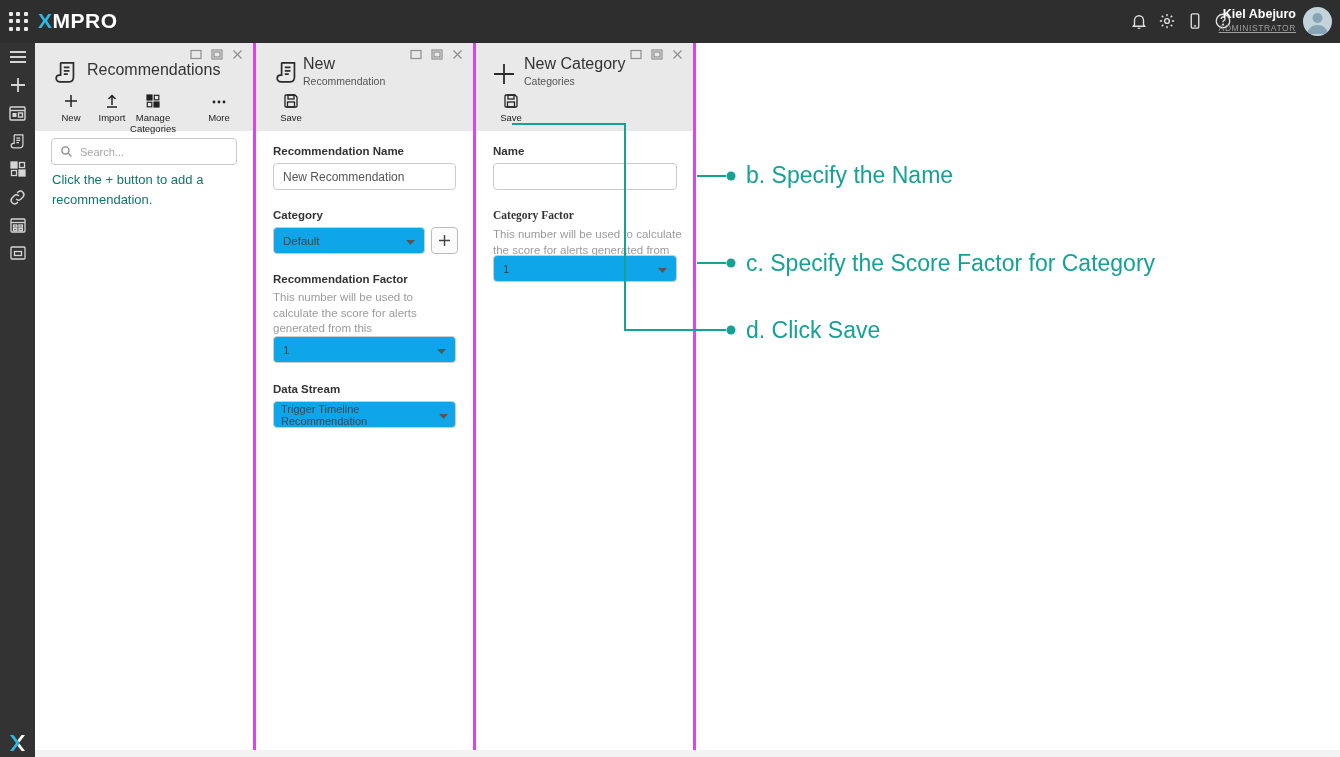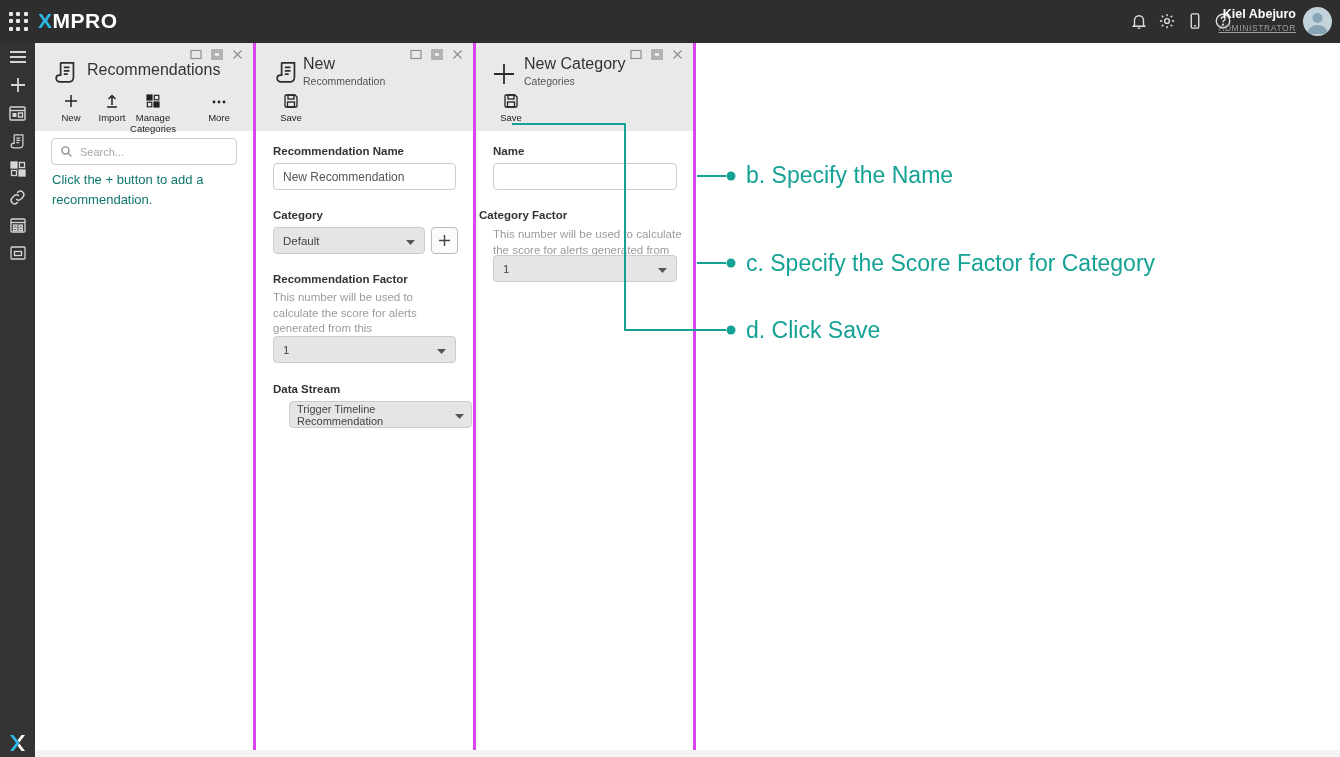--- a/index.html
+++ b/index.html
@@ -42,21 +42,21 @@
   .p-title { position:absolute; font-size:16px; color:#333; white-space:nowrap; }
   .p-sub { position:absolute; font-size:10.5px; color:#555; white-space:nowrap; }
   .tb-btn { position:absolute; top:51px; text-align:center; color:#333; cursor:pointer; }
   .tb-btn .tbi { height:16px; display:flex; justify-content:center; color:#222; }
   .tb-btn .tbl { font-size:9.5px; margin-top:3px; line-height:1.15; color:#222; }
 
   .form-label { position:absolute; font-size:11.5px; font-weight:bold; color:#333; white-space:nowrap; }
   .form-help { position:absolute; font-size:11.5px; color:#9b9b9b; line-height:1.35; }
   .text-input { position:absolute; height:27px; border:1px solid #ccc; border-radius:4px; background:#fff;
                 font-size:12px; color:#555; padding:0 9px; outline:none; font-family:"Liberation Sans",sans-serif; }
-  .select { position:absolute; height:27px; border:1px solid #ccc; border-radius:4px; background:#e5e5e5;
+  .select { position:absolute; height:27px; border:1px solid #ccc; border-radius:4px; background:#0ea5e9;
             font-size:11.5px; color:#444; display:flex; align-items:center; padding:0 9px; cursor:pointer; }
   .select .caret { margin-left:auto; color:#555; }
   .add-btn { position:absolute; height:27px; width:27px; border:1px solid #bbb; border-radius:4px; background:#fbfbfb;
              display:flex; align-items:center; justify-content:center; color:#444; cursor:pointer; }
   .search-box { position:absolute; height:27px; border:1px solid #ccc; border-radius:4px; background:#fff;
                 display:flex; align-items:center; padding:0 8px; }
   .search-box input { border:none; outline:none; font-size:11px; color:#555; margin-left:7px; width:140px;
                       font-family:"Liberation Sans",sans-serif; }
   .search-box input::placeholder, .text-input::placeholder { color:#a6a6a6; }
   .hint-text { position:absolute; font-size:13px; color:#0f766e; line-height:1.55; }
@@ -324,21 +324,21 @@
   <div class="form-label" style="left:17px; top:230px;">Recommendation Factor</div>
   <div class="form-help" style="left:17px; top:247px; width:185px;">This number will be used to calculate the score for alerts generated from this recommendation.</div>
   <div class="select" style="left:17px; top:293px; width:183px;">
     <span>1</span>
     <span class="caret"><svg width="9" height="6" viewBox="0 0 9 6" fill="currentColor">
           <path d="M0 1h9L4.5 6z"></path>
         </svg></span>
   </div>
 
   <div class="form-label" style="left:17px; top:340px;">Data Stream</div>
-  <div class="select" style="left:17px; top:358px; width:183px; font-size:11px; padding:0 7px;margin-left:16px;">
+  <div class="select" style="left:17px; top:358px; width:183px; font-size:11px; padding:0 7px;">
     <span>Trigger Timeline Recommendation</span>
     <span class="caret"><svg width="9" height="6" viewBox="0 0 9 6" fill="currentColor">
           <path d="M0 1h9L4.5 6z"></path>
         </svg></span>
   </div>
 </div>
 
 <div class="panel" style="left:476px; width:220px;">
   <div class="panel-header">
     <div class="win-controls">
@@ -375,21 +375,21 @@
             <rect x="3.5" y="8" width="7" height="5"></rect>
           </svg>
         </span>
       <div class="tbl">Save</div>
     </div>
   </div>
 
   <div class="form-label" style="left:17px; top:102px;">Name</div>
   <input class="text-input" style="left: 17px; top: 120px; width: 184px;" value="">
 
-  <div class="form-label" style="left:3px; top:166px;">Category Factor</div>
+  <div class="form-label" style="left:17px; top:166px;font-family:Liberation Serif, serif;">Category Factor</div>
   <div class="form-help" style="left:17px; top:184px; width:192px;">This number will be used to calculate the score for alerts generated from this category</div>
   <div class="select" style="left:17px; top:212px; width:184px;">
     <span>1</span>
     <span class="caret"><svg width="9" height="6" viewBox="0 0 9 6" fill="currentColor">
           <path d="M0 1h9L4.5 6z"></path>
         </svg></span>
   </div>
 </div>
 
 <div class="bottom-strip"></div>

